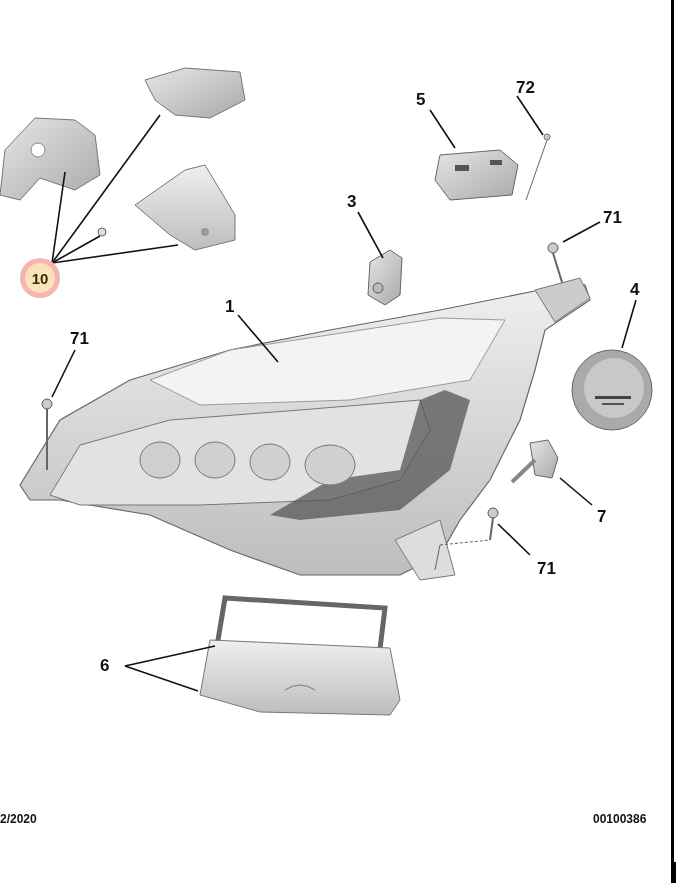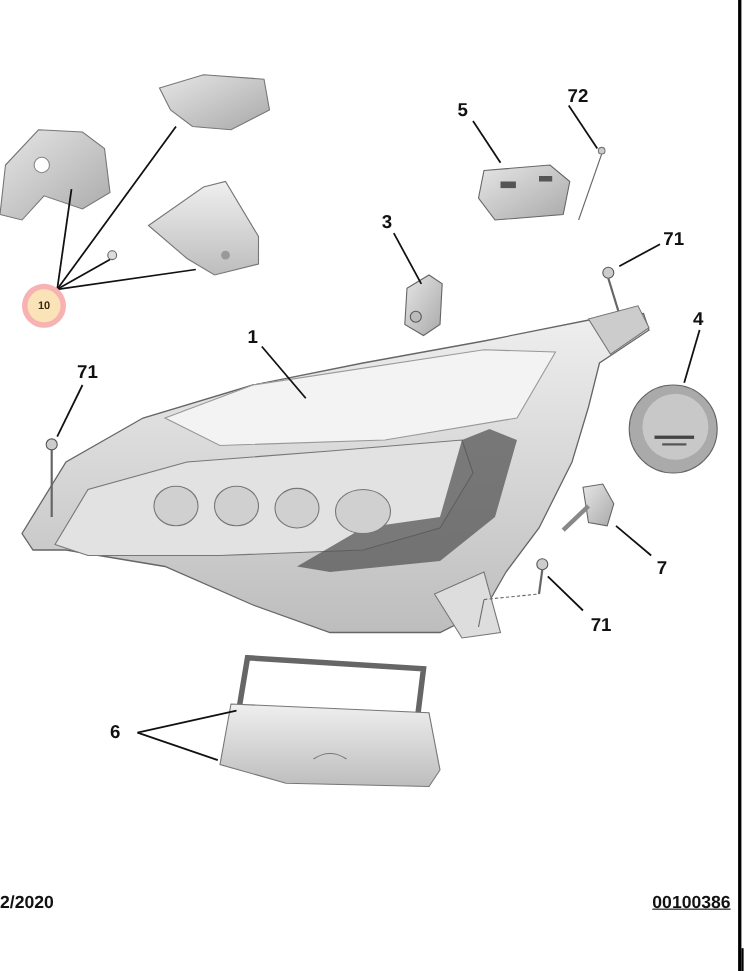--- a/index.html
+++ b/index.html
@@ -1,23 +1,23 @@
 <!DOCTYPE html>
 <html><head>
 <meta charset="utf-8">
 <style>
   html, body { margin:0; padding:0; background:#fff; }
   body { width:677px; height:883px; position:relative; overflow:hidden; font-family:"Liberation Sans", sans-serif; }
   .right-border { position:absolute; left:671px; top:0; width:3px; height:883px; background:#000; }
   .right-border2 { position:absolute; left:674px; top:862px; width:2px; height:21px; background:#000; }
   svg.diagram { position:absolute; left:0; top:0; }
   .lbl { position:absolute; font-weight:bold; font-size:17px; color:#111; line-height:1; }
-  .footer { position:absolute; font-weight:bold; font-size:16px; color:#111; }
+  .footer { position:absolute; font-weight:bold; font-size:12px; color:#111; }
   .hl { position:absolute; left:20px; top:258px; width:40px; height:40px; border-radius:50%; background:#f7b3b3; }
-  .hl-inner { position:absolute; left:5px; top:5px; width:30px; height:30px; border-radius:50%; background:#fbe3b8; display:flex; align-items:center; justify-content:center; font-weight:bold; font-size:10px; color:#3a2a10; }
+  .hl-inner { position:absolute; left:5px; top:5px; width:30px; height:30px; border-radius:50%; background:#fbe3b8; display:flex; align-items:center; justify-content:center; font-weight:bold; font-size:15px; color:#3a2a10; }
 </style>
 </head>
 <body>
 
 <div class="right-border"></div>
 <div class="right-border2"></div>
 
 <svg class="diagram" width="677" height="883" viewBox="0 0 677 883">
   <defs>
     <linearGradient id="g1" x1="0" y1="0" x2="1" y2="1">
@@ -136,13 +136,13 @@
 <div class="lbl" style="left:630px;top:281px;">4</div>
 <div class="lbl" style="left:416px;top:91px;">5</div>
 <div class="lbl" style="left:100px;top:657px;">6</div>
 <div class="lbl" style="left:597px;top:508px;">7</div>
 <div class="lbl" style="left:603px;top:209px;">71</div>
 <div class="lbl" style="left:70px;top:330px;">71</div>
 <div class="lbl" style="left:537px;top:560px;">71</div>
 <div class="lbl" style="left:516px;top:79px;">72</div>
 
 <div class="footer" style="left:0px;top:812px;">2/2020</div>
-<div class="footer" style="left:593px;top:812px;text-decoration:underline;">00100386</div>
+<div class="footer" style="left:593px;top:812px;">00100386</div>
 
 </body></html>

